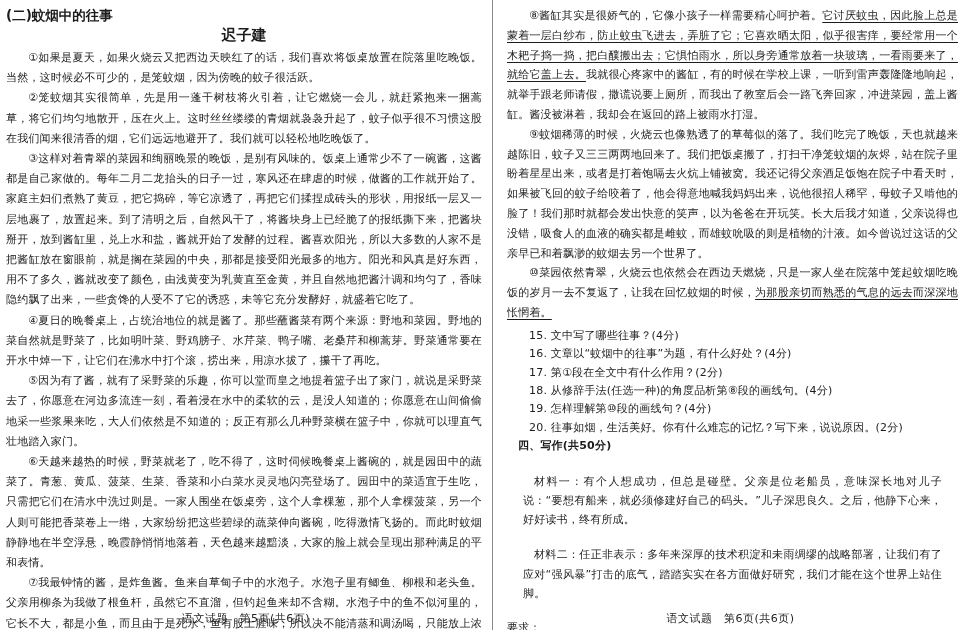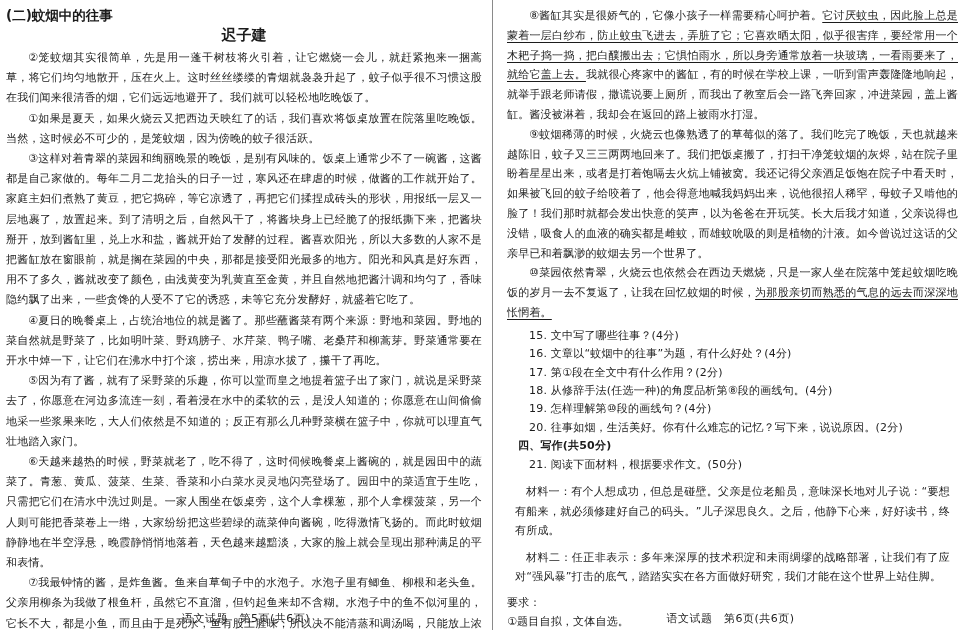--- a/index.html
+++ b/index.html
@@ -30,43 +30,43 @@
   .questions{margin-top:4px;}
   .q{
     font-size:11px;line-height:18.4px;
     padding-left:2em;white-space:nowrap;letter-spacing:0.2px;
   }
   .section-title{
     font-size:11px;font-weight:bold;line-height:18.6px;padding-left:1em;letter-spacing:0.2px;
   }
   .q21{font-size:11px;line-height:18.6px;padding-left:2em;letter-spacing:0.2px;}
   .material{
-    margin:8px;text-indent:1em;text-align:justify;
+    margin:16px;text-indent:1em;text-align:justify;
     font-size:11px;line-height:19.2px;letter-spacing:0.2px;
   }
   .prompt{
     margin:0;text-indent:2em;font-size:11px;line-height:19.2px;letter-spacing:0.2px;
   }
   .req{font-size:11px;line-height:18.4px;letter-spacing:0.2px;}
   .footer{
     position:absolute;bottom:4px;left:0;width:100%;
     text-align:center;font-size:11px;color:#222;letter-spacing:0.5px;
   }
 </style>
 </head>
 <body>
 
 <div id="sheet">
 
   <div class="page page-left">
     <div class="doc-title">(二)蚊烟中的往事</div>
     <div class="doc-author">迟子建</div>
 
+    <p class="para">①如果是夏天，如果火烧云又把西边天映红了的话，我们喜欢将饭桌放置在院落里吃晚饭。当然，这时候必不可少的，是笼蚊烟，因为傍晚的蚊子很活跃。</p>
     <p class="para">②笼蚊烟其实很简单，先是用一蓬干树枝将火引着，让它燃烧一会儿，就赶紧抱来一捆蒿草，将它们均匀地散开，压在火上。这时丝丝缕缕的青烟就袅袅升起了，蚊子似乎很不习惯这股在我们闻来很清香的烟，它们远远地避开了。我们就可以轻松地吃晚饭了。</p>
-    <p class="para">①如果是夏天，如果火烧云又把西边天映红了的话，我们喜欢将饭桌放置在院落里吃晚饭。当然，这时候必不可少的，是笼蚊烟，因为傍晚的蚊子很活跃。</p>
     <p class="para">③这样对着青翠的菜园和绚丽晚景的晚饭，是别有风味的。饭桌上通常少不了一碗酱，这酱都是自己家做的。每年二月二龙抬头的日子一过，寒风还在肆虐的时候，做酱的工作就开始了。家庭主妇们煮熟了黄豆，把它捣碎，等它凉透了，再把它们揉捏成砖头的形状，用报纸一层又一层地裹了，放置起来。到了清明之后，自然风干了，将酱块身上已经脆了的报纸撕下来，把酱块掰开，放到酱缸里，兑上水和盐，酱就开始了发酵的过程。酱喜欢阳光，所以大多数的人家不是把酱缸放在窗眼前，就是搁在菜园的中央，那都是接受阳光最多的地方。阳光和风真是好东西，用不了多久，酱就改变了颜色，由浅黄变为乳黄直至金黄，并且自然地把酱汁调和均匀了，香味隐约飘了出来，一些贪馋的人受不了它的诱惑，未等它充分发酵好，就盛着它吃了。</p>
     <p class="para">④夏日的晚餐桌上，占统治地位的就是酱了。那些蘸酱菜有两个来源：野地和菜园。野地的菜自然就是野菜了，比如明叶菜、野鸡膀子、水芹菜、鸭子嘴、老桑芹和柳蒿芽。野菜通常要在开水中焯一下，让它们在沸水中打个滚，捞出来，用凉水拔了，攥干了再吃。</p>
     <p class="para">⑤因为有了酱，就有了采野菜的乐趣，你可以堂而皇之地提着篮子出了家门，就说是采野菜去了，你愿意在河边多流连一刻，看着浸在水中的柔软的云，是没人知道的；你愿意在山间偷偷地采一些浆果来吃，大人们依然是不知道的；反正有那么几种野菜横在篮子中，你就可以理直气壮地踏入家门。</p>
     <p class="para">⑥天越来越热的时候，野菜就老了，吃不得了，这时伺候晚餐桌上酱碗的，就是园田中的蔬菜了。青葱、黄瓜、菠菜、生菜、香菜和小白菜水灵灵地闪亮登场了。园田中的菜适宜于生吃，只需把它们在清水中洗过则是。一家人围坐在饭桌旁，这个人拿棵葱，那个人拿棵菠菜，另一个人则可能把香菜卷上一绺，大家纷纷把这些碧绿的蔬菜伸向酱碗，吃得激情飞扬的。而此时蚊烟静静地在半空浮悬，晚霞静悄悄地落着，天色越来越黯淡，大家的脸上就会呈现出那种满足的平和表情。</p>
     <p class="para">⑦我最钟情的酱，是炸鱼酱。鱼来自草甸子中的水泡子。水泡子里有鲫鱼、柳根和老头鱼。父亲用柳条为我做了根鱼杆，虽然它不直溜，但钓起鱼来却不含糊。水泡子中的鱼不似河里的，它长不大，都是小鱼，而且由于是死水，鱼有股土腥味，所以决不能清蒸和调汤喝，只能放上浓重的调料煎炒烹炸。我钓回来的鱼，基本都是把它连着骨头剁成泥，舀上一碗黄酱，炸鱼酱吃了。只要晚餐桌上有一碗鱼酱，园田中的蔬菜就遭殃了，一盆青菜往往不够，再拔上一盆，可能还是不够，不把酱碗蘸得透出瓷器的亮色，我们的嘴是不会罢休的。</p>
 
     <div class="footer">语文试题　第5页(共6页)</div>
   </div>
 
   <div class="page page-right">
@@ -80,21 +80,20 @@
     <div class="questions">
       <div class="q">15. 文中写了哪些往事？(4分)</div>
       <div class="q">16. 文章以“蚊烟中的往事”为题，有什么好处？(4分)</div>
       <div class="q">17. 第①段在全文中有什么作用？(2分)</div>
       <div class="q">18. 从修辞手法(任选一种)的角度品析第⑧段的画线句。(4分)</div>
       <div class="q">19. 怎样理解第⑩段的画线句？(4分)</div>
       <div class="q">20. 往事如烟，生活美好。你有什么难忘的记忆？写下来，说说原因。(2分)</div>
     </div>
 
     <div class="section-title">四、写作(共50分)</div>
-    <div class="q21">21. 阅读下面材料，根据要求作文。(50分)</div>
 
     <p class="material">材料一：有个人想成功，但总是碰壁。父亲是位老船员，意味深长地对儿子说：“要想有船来，就必须修建好自己的码头。”儿子深思良久。之后，他静下心来，好好读书，终有所成。</p>
     <p class="material">材料二：任正非表示：多年来深厚的技术积淀和未雨绸缪的战略部署，让我们有了应对“强风暴”打击的底气，踏踏实实在各方面做好研究，我们才能在这个世界上站住脚。</p>
 
     <div class="req">要求：</div>
     <div class="req">①题目自拟，文体自选。</div>
     <div class="req">②可以记叙经历，可以抒写感情，也可以发表议论。</div>
 
     <div class="footer">语文试题　第6页(共6页)</div>
   </div>

